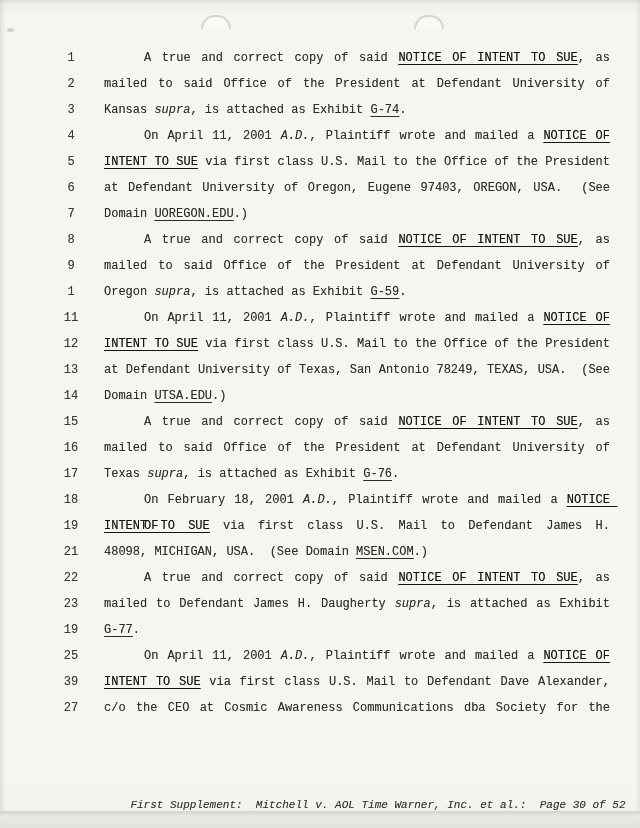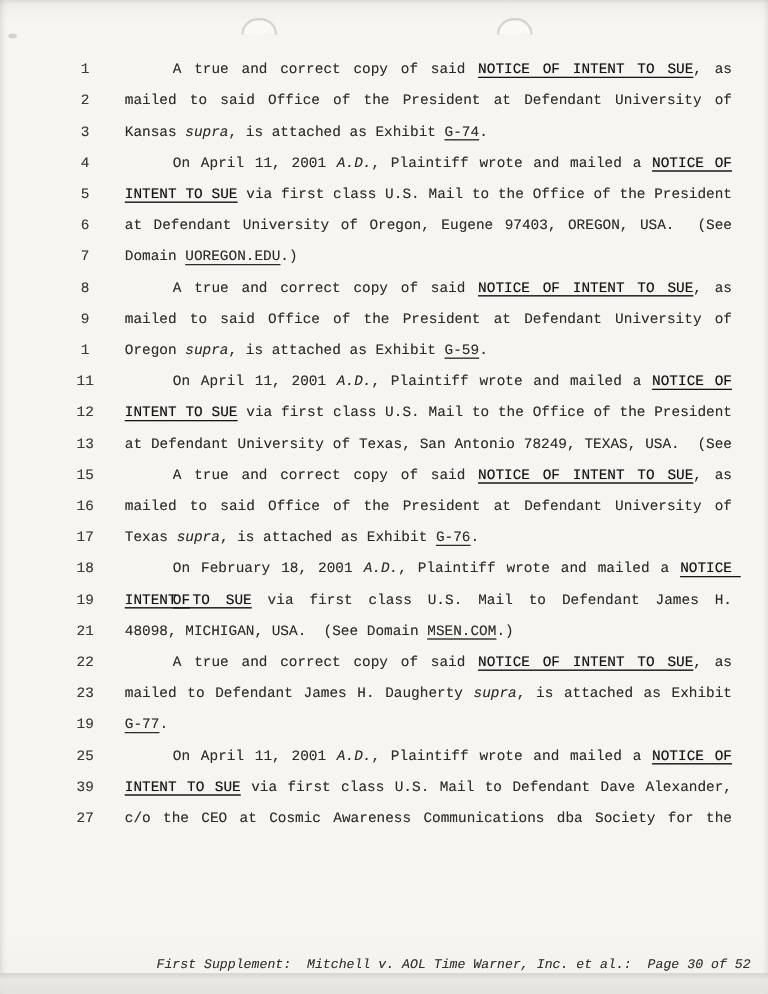--- a/index.html
+++ b/index.html
@@ -159,20 +159,24 @@
       </div>
       <div class="line">
         <span class="num">12</span>
         <div class="text j"><span class="seg bold underline">INTENT TO SUE</span><span class="seg"> via first class U.S. Mail to the Office of the President</span></div>
       </div>
       <div class="line">
         <span class="num">13</span>
         <div class="text j"><span class="seg">at Defendant University of Texas, San Antonio 78249, TEXAS, USA.&nbsp; (See</span></div>
       </div>
       <div class="line">
+        <span class="num">14</span>
+        <div class="text l"><span class="seg">Domain </span><span class="seg underline">UTSA.EDU</span><span class="seg">.)</span></div>
+      </div>
+      <div class="line">
         <span class="num">15</span>
         <div class="text j indent"><span class="seg">A true and correct copy of said </span><span class="seg bold underline">NOTICE OF INTENT TO SUE</span><span class="seg">, as</span></div>
       </div>
       <div class="line">
         <span class="num">16</span>
         <div class="text j"><span class="seg">mailed to said Office of the President at Defendant University of</span></div>
       </div>
       <div class="line">
         <span class="num">17</span>
         <div class="text l"><span class="seg">Texas </span><span class="seg italic">supra</span><span class="seg">, is attached as Exhibit </span><span class="seg underline">G-76</span><span class="seg">.</span></div>

